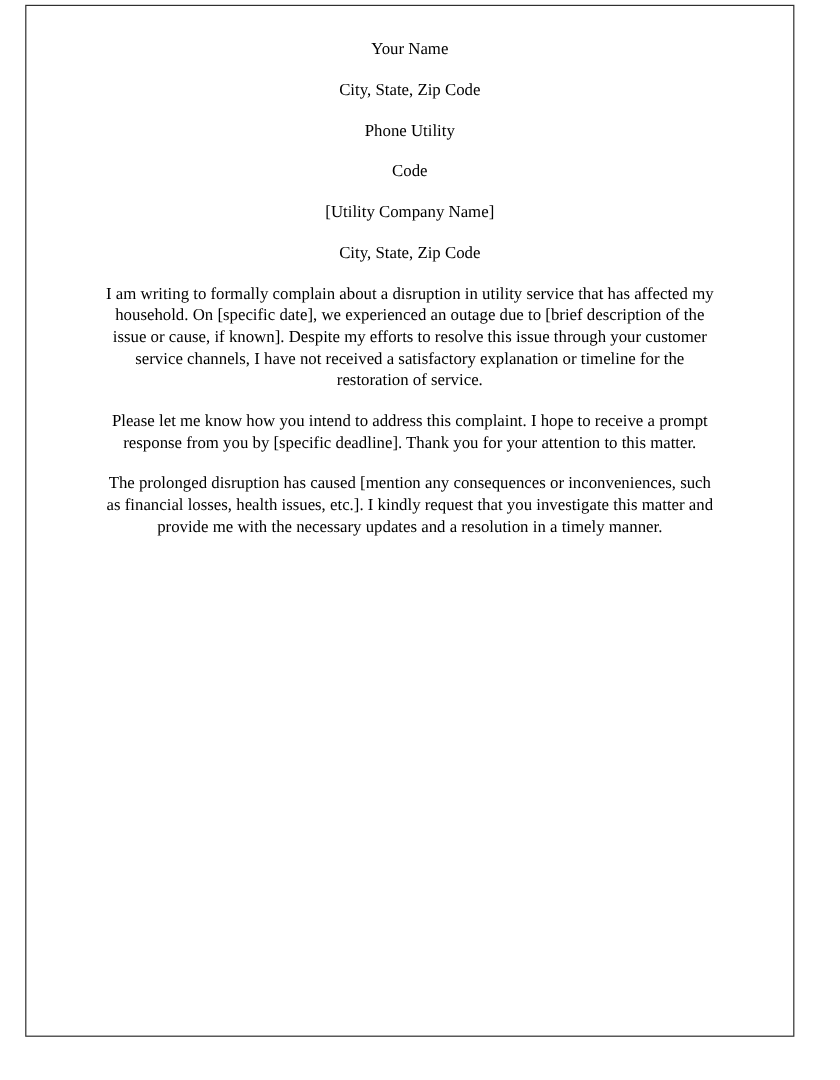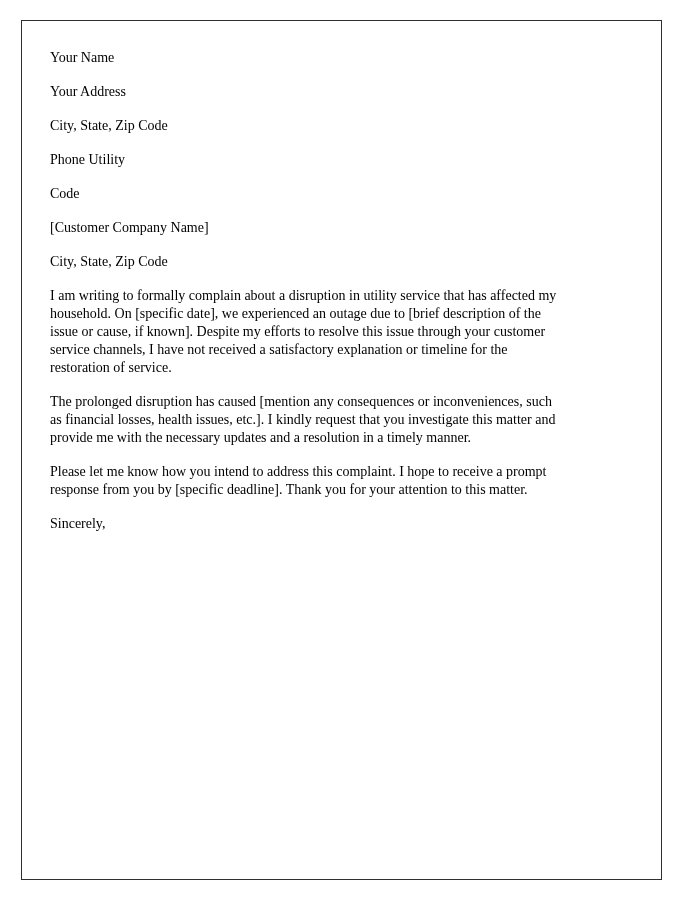--- a/index.html
+++ b/index.html
@@ -9,56 +9,55 @@
   }
   body {
     width: 700px;
     height: 900px;
     position: relative;
     font-family: "Liberation Serif", "DejaVu Serif", serif;
   }
   .letter-page {
     position: absolute;
     left: 21px;
-    top: 20px;
+    top: 4px;
     width: 641px;
     height: 860px;
     box-sizing: border-box;
     border: 1.5px solid #2f2f2f;
     background: #ffffff;
     padding: 28px 28px 0 28px;
     overflow: hidden;
+    text-align: center;
   }
   .letter-page p {
     margin: 0 0 16px 0;
     font-size: 14px;
     line-height: 18px;
     color: #000000;
     white-space: pre-line;
   }
 </style>
 </head>
 <body>
 
 <div class="letter-page">
   <p>Your Name</p>
-  <p>Your Address</p>
   <p>City, State, Zip Code</p>
   <p>Phone Utility</p>
   <p>Code</p>
 
-  <p>[Customer Company Name]</p>
+  <p>[Utility Company Name]</p>
   <p>City, State, Zip Code</p>
 
 
   <p>I am writing to formally complain about a disruption in utility service that has affected my
 household. On [specific date], we experienced an outage due to [brief description of the
 issue or cause, if known]. Despite my efforts to resolve this issue through your customer
 service channels, I have not received a satisfactory explanation or timeline for the
 restoration of service.</p>
+  <p>Please let me know how you intend to address this complaint. I hope to receive a prompt
+response from you by [specific deadline]. Thank you for your attention to this matter.</p>
   <p>The prolonged disruption has caused [mention any consequences or inconveniences, such
 as financial losses, health issues, etc.]. I kindly request that you investigate this matter and
 provide me with the necessary updates and a resolution in a timely manner.</p>
-  <p>Please let me know how you intend to address this complaint. I hope to receive a prompt
-response from you by [specific deadline]. Thank you for your attention to this matter.</p>
 
-  <p>Sincerely,</p>
 </div>
 
 </body></html>

